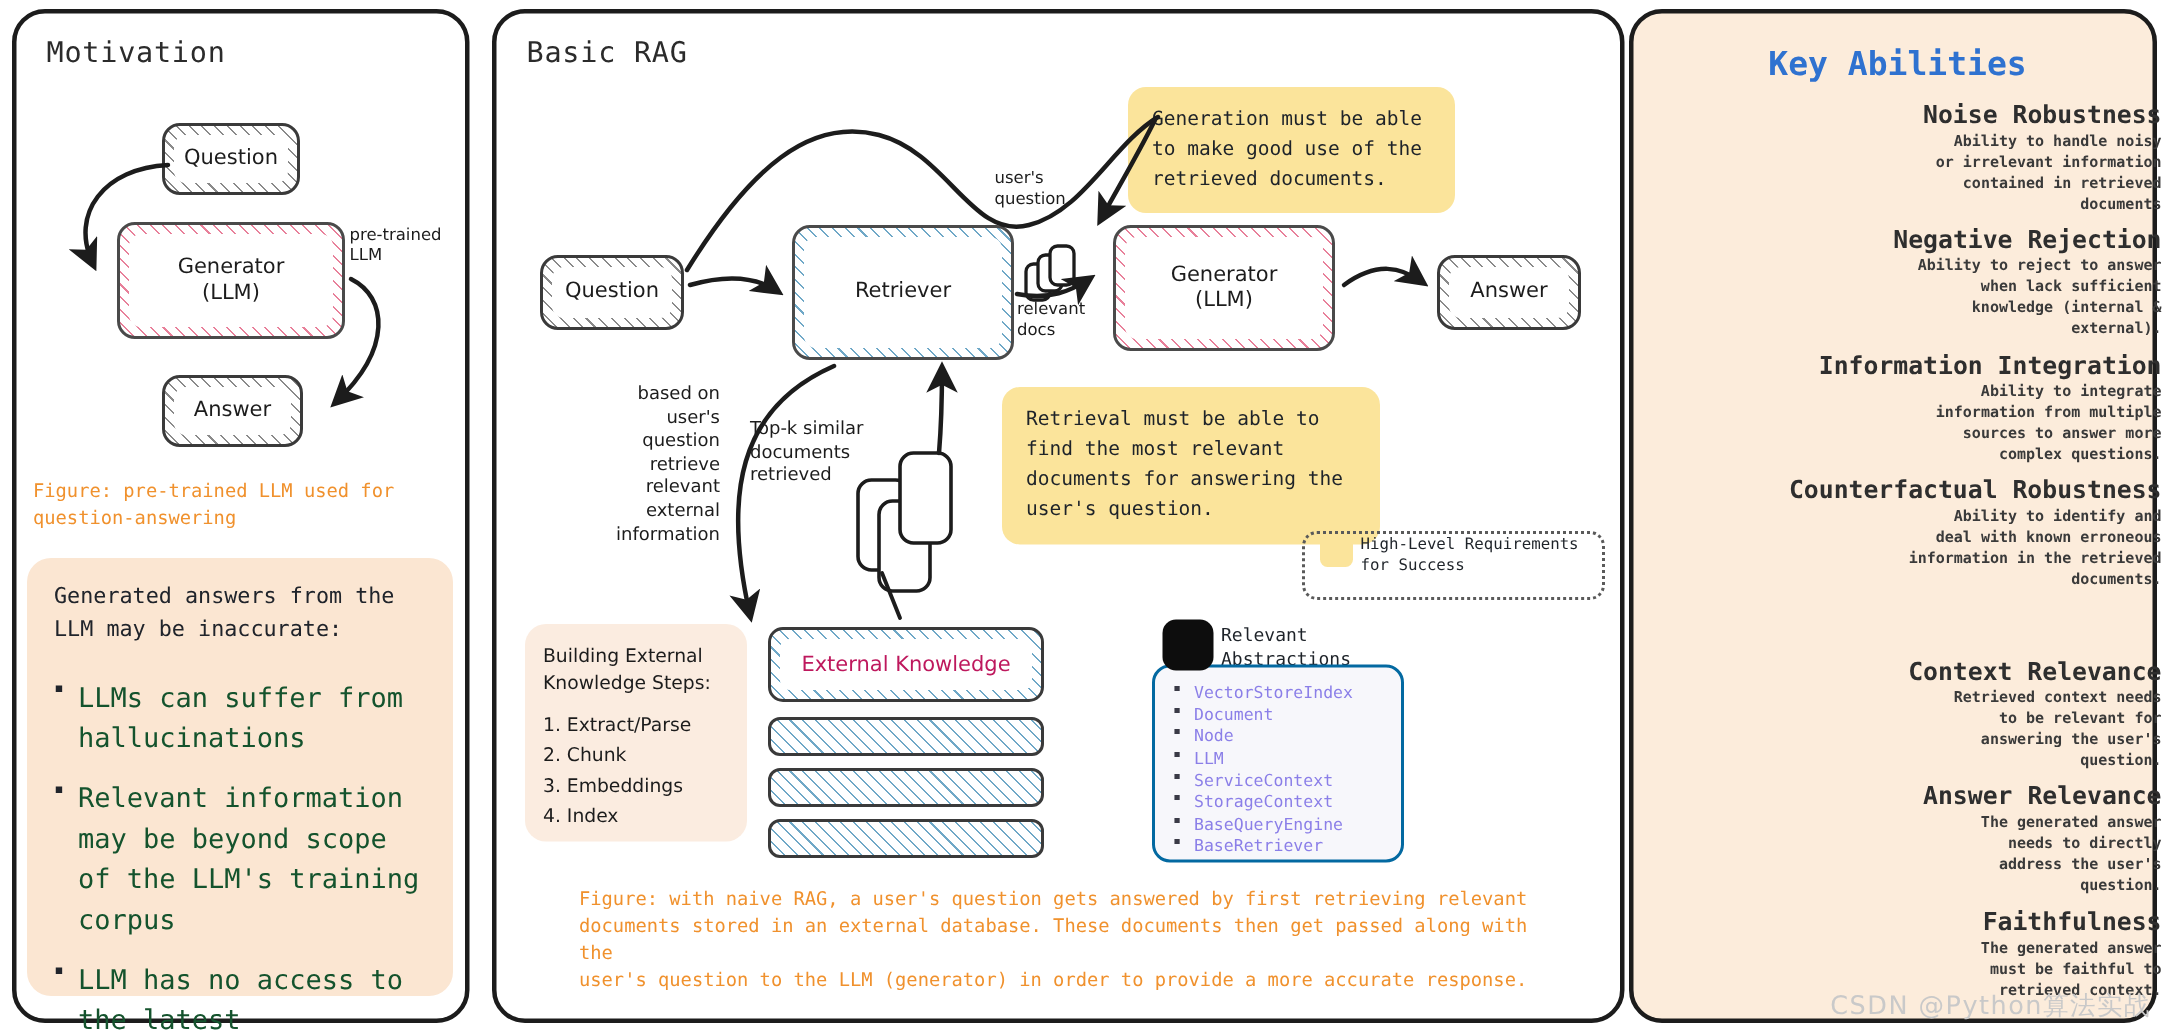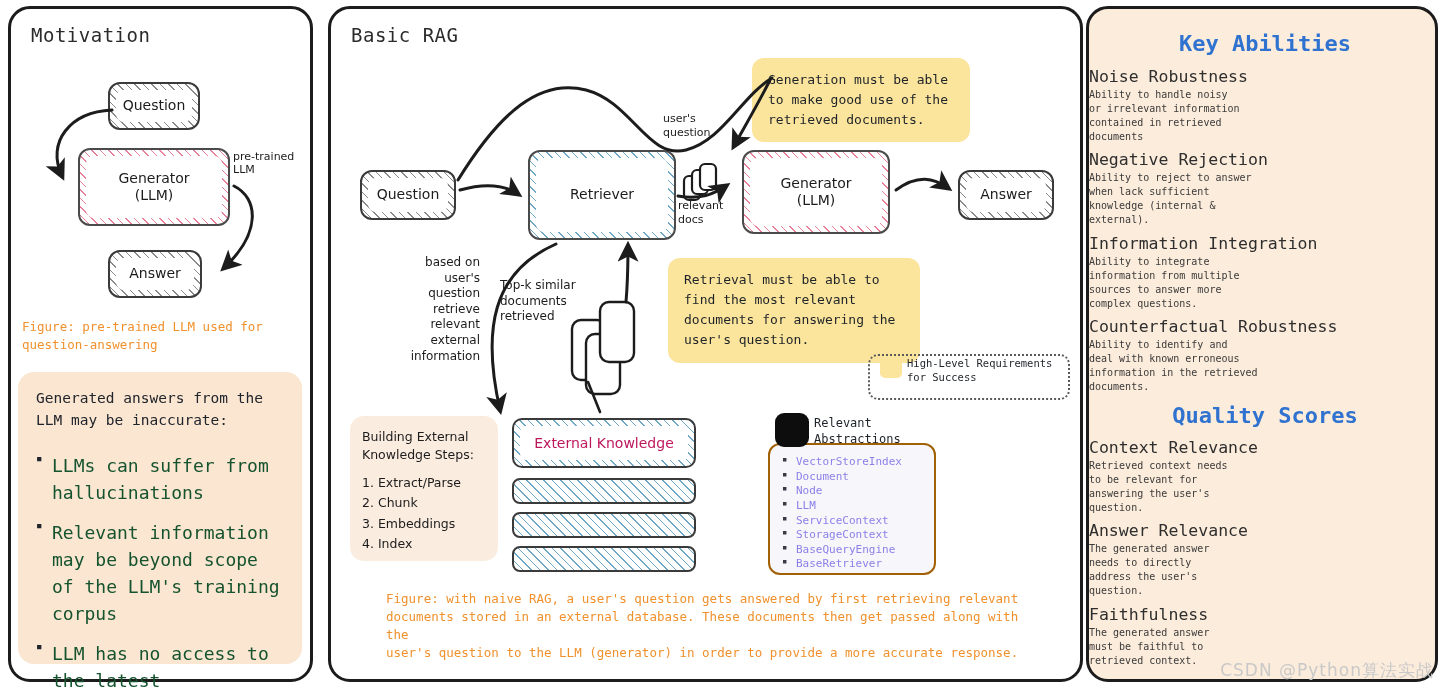--- a/index.html
+++ b/index.html
@@ -202,21 +202,21 @@
     display: flex; align-items: center; justify-content: center;
     z-index: 5;
   }
   .abstr-title {
     position: absolute; left: 814px; top: 415px;
     font-family: "DejaVu Sans Mono", monospace;
     font-size: 12px; color: #1e2329; line-height: 1.35; white-space: pre-line;
   }
   .abstr-card {
     position: absolute; left: 768px; top: 443px; width: 168px; height: 132px;
-    border: 2px solid #a16207; border-radius: 12px; background: #f7f7fb;
+    border: 2px solid #0369a1; border-radius: 12px; background: #f7f7fb;
     padding: 10px 12px;
   }
   .abstr-card ul { list-style: none; margin: 0; padding: 0; }
   .abstr-card li {
     position: relative; padding-left: 14px;
     font-family: "DejaVu Sans Mono", monospace;
     font-size: 11px; color: #8b7fe8; line-height: 1.33;
   }
   .abstr-card li::before {
     content: "▪"; position: absolute; left: 0; top: -1px; color: #3a3a46; font-size: 9px;
@@ -226,21 +226,21 @@
 
   
   .key-head {
     position: absolute; left: 0; width: 352px; text-align: center;
     color: #2f72d0; font-family: "DejaVu Sans Mono", monospace;
     font-size: 22px; font-weight: bold;
   }
   #key-head-1 { top: 22px; }
   #key-head-2 { top: 394px; }
 
-  .ability { position: absolute; left: 0; width: 352px; text-align: left; }
+  .ability { position: absolute; left: 0; width: 352px; text-align: right; font-weight: bold; }
   .ability .name {
     font-family: "DejaVu Sans Mono", monospace;
     font-size: 16.5px; color: #2e2e2e;
   }
   .ability .desc {
     font-family: "DejaVu Sans Mono", monospace;
     font-size: 10px; color: #3a3a3a; line-height: 1.4;
     white-space: pre-line; margin-top: 2px;
   }
   #ab-0 { top: 58px; }
@@ -463,21 +463,20 @@
 complex questions.</div>
     </div>
     <div class="ability" id="ab-3">
       <div class="name">Counterfactual Robustness</div>
       <div class="desc">Ability to identify and
 deal with known erroneous
 information in the retrieved
 documents.</div>
     </div>
 
-    <div class="key-head" id="key-head-2">Quality Scores</div>
 
     <div class="ability" id="ab-4">
       <div class="name">Context Relevance</div>
       <div class="desc">Retrieved context needs
 to be relevant for
 answering the user's
 question.</div>
     </div>
     <div class="ability" id="ab-5">
       <div class="name">Answer Relevance</div>

